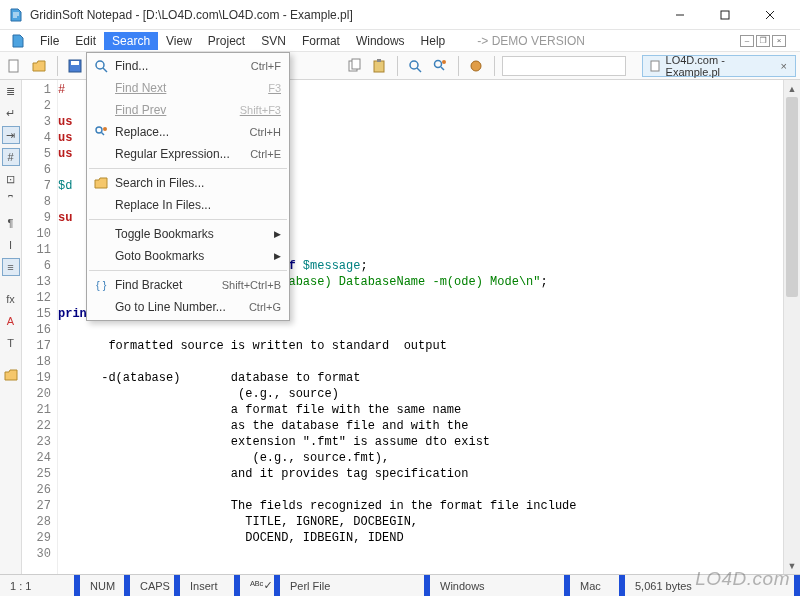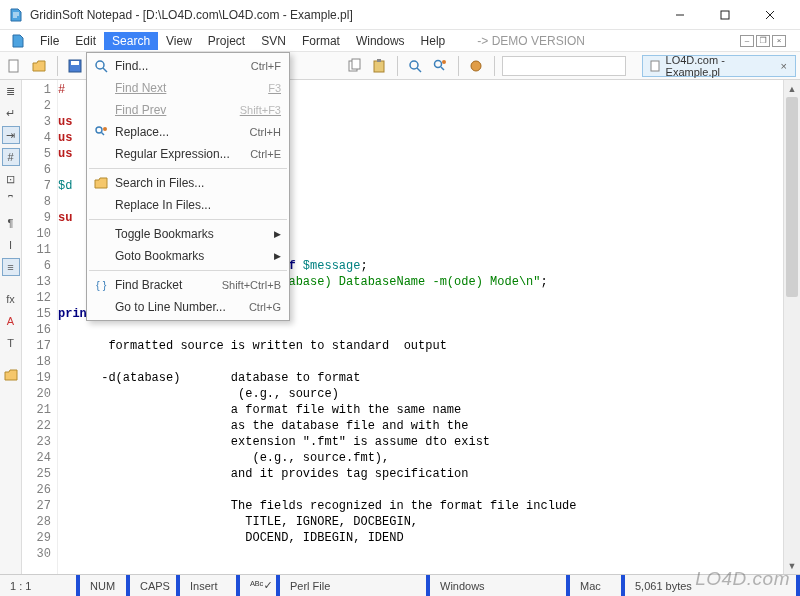--- a/index.html
+++ b/index.html
@@ -141,21 +141,21 @@
 .scroll-thumb { position: absolute; top: 17px; left: 2px; right: 2px; height: 200px; background: #cfcfcf; border-radius: 2px; }
 .statusbar {
   height: 22px;
   display: flex;
   align-items: center;
   background: #f6f6f6;
   border-top: 1px solid #ccc;
   font-size: 11px;
   color: #444;
 }
-.status-cell { padding: 0 10px; border-right: 4px solid #1d4ed8; height: 100%; display: flex; align-items: center; }
+.status-cell { padding: 0 10px; border-right: 6px solid #1d4ed8; height: 100%; display: flex; align-items: center; }
 .status-cell.wide { flex: 1; }
 
 .dropdown {
   position: absolute;
   top: 52px;
   left: 86px;
   width: 204px;
   background: #fcfcfc;
   border: 1px solid #a8a8a8;
   box-shadow: 3px 3px 6px rgba(0,0,0,0.2);

